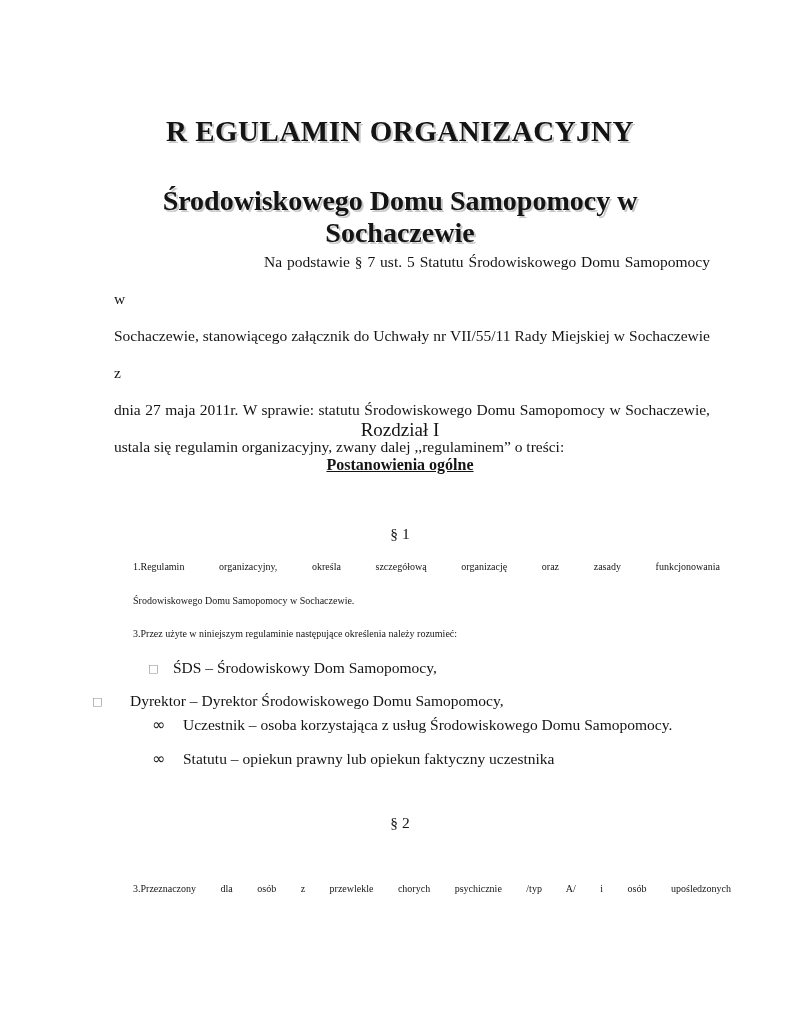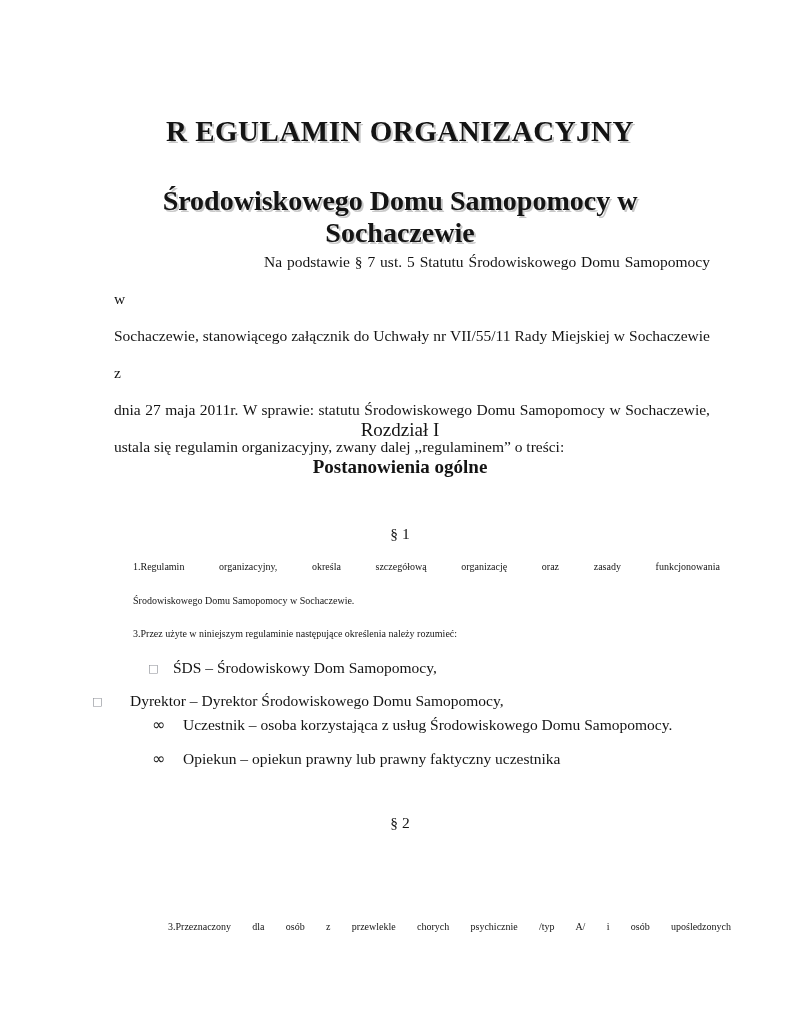--- a/index.html
+++ b/index.html
@@ -46,43 +46,44 @@
     position: absolute;
     top: 419px; left: 90px; right: 81px;
     text-align: center;
     font-size: 19px;
     font-weight: normal;
   }
   .h-sub {
     position: absolute;
     top: 456px; left: 90px; right: 81px;
     text-align: center;
-    font-size: 19px;
+    font-size: 16px;
     font-weight: bold;
+    text-decoration: underline;
   }
   .s-mark {
     position: absolute;
     left: 90px; right: 81px;
     text-align: center;
     font-size: 15.5px;
   }
   .mark-1 { top: 525px; }
   .mark-2 { top: 814px; }
   .bodyline {
     position: absolute;
     left: 133px; right: 71px;
     font-size: 10px;
     line-height: 20px;
     font-family: Liberation Serif, serif;
   }
   .l-item1a { top: 557px; }
   .l-item1b { top: 591px; }
   .l-item3  { top: 624px; }
   .l-item2s2 { top: 845px; }
-  .l-item3s2 { top: 917px; right: 60px; margin-left: 35px; }
+  .l-item3s2 { top: 879px; right: 60px; }
   .def-row {
     position: absolute;
     font-size: 15.5px;
     line-height: 20px;
     white-space: nowrap;
   }
   .d-1 { top: 658px; left: 148px; }
   .d-2 { top: 691px; left: 92px; }
   .d-3 { top: 715px; left: 152px; }
   .d-4 { top: 749px; left: 152px; }
@@ -130,20 +131,20 @@
   <div class="def-row d-1">
     <span class="b-square">□</span><span>ŚDS – Środowiskowy Dom Samopomocy,</span>
   </div>
   <div class="def-row d-2">
     <span class="b-square">□</span><span>Dyrektor – Dyrektor Środowiskowego Domu Samopomocy,</span>
   </div>
   <div class="def-row d-3">
     <span class="b-inf">∞</span><span>Uczestnik – osoba korzystająca z usług Środowiskowego Domu Samopomocy.</span>
   </div>
   <div class="def-row d-4">
-    <span class="b-inf">∞</span><span>Opiekun – opiekun prawny lub prawny faktyczny uczestnika</span>
+    <span class="b-inf">∞</span><span>Statutu – opiekun prawny lub opiekun faktyczny uczestnika</span>
   </div>
 
   <div class="s-mark mark-2">§ 2</div>
 
   <div class="bodyline l-item3s2 jline">3.Przeznaczony dla osób z przewlekle chorych psychicznie /typ A/ i osób upośledzonych</div>
 
 </div>
 
 </body></html>

